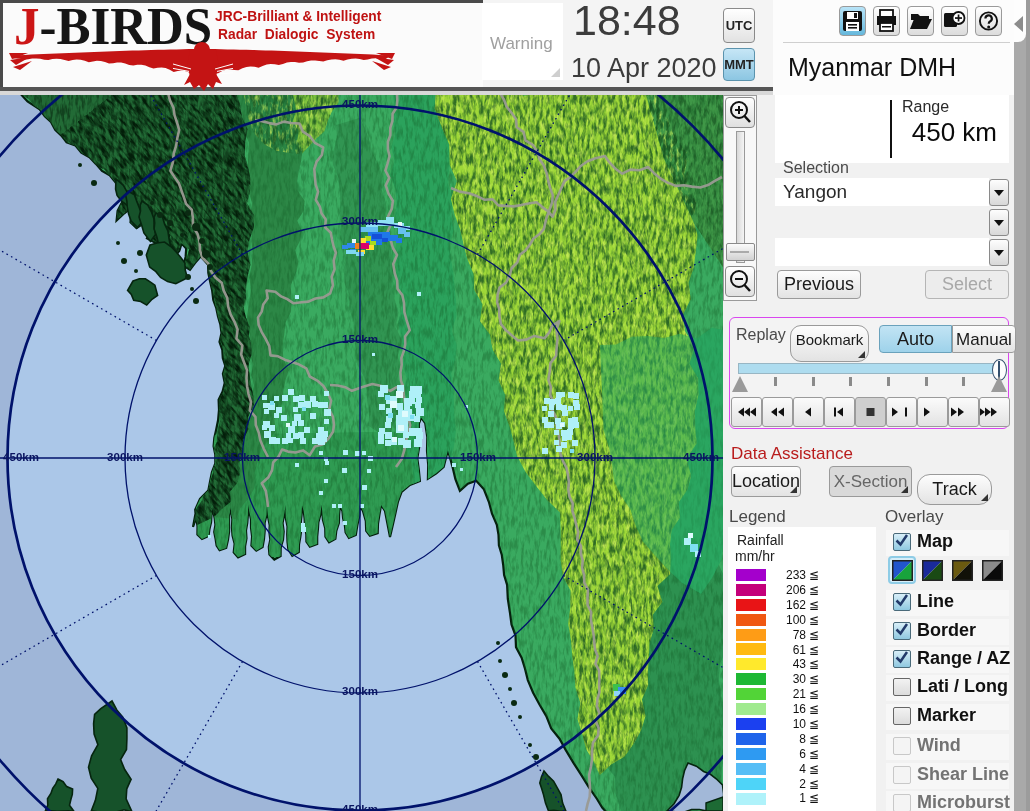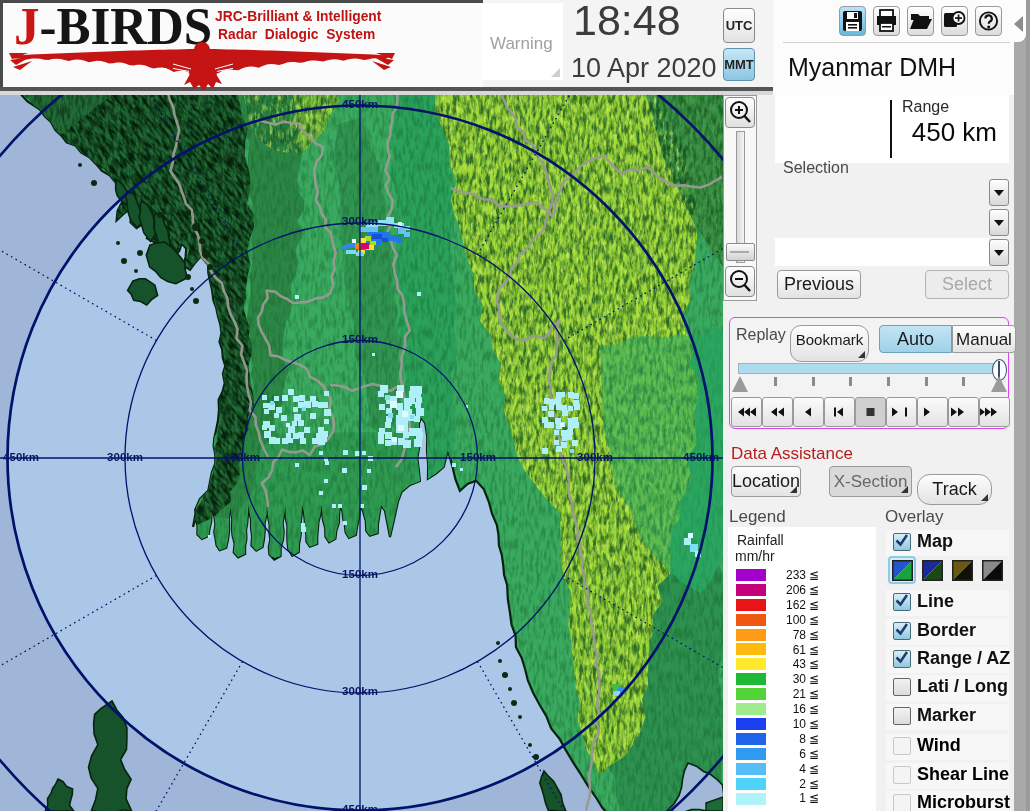--- a/index.html
+++ b/index.html
@@ -72,21 +72,21 @@
   #mmhr{left:12px;top:453px;font-size:14px;color:#222;}
   .lb{left:13px;width:30px;height:12px;}
   .lv{left:40px;width:43px;text-align:right;font-size:12px;color:#111;}
   .le{left:86px;font-size:12px;color:#111;}
   #ovLbl{left:162px;top:412px;font-size:17px;color:#4a4a4a;}
   .ovrow{left:163px;width:123px;height:26px;background:#f7f7f7;}
   .cb{left:170px;width:18px;height:18px;border:1.5px solid #666;border-radius:2px;box-sizing:border-box;background:linear-gradient(#f2f2f2,#dcdcdc);}
   .cbc{background:linear-gradient(#d8eef8,#8fc8e0);border-color:#4a6a7a;}
   .cbd{border-color:#c8c8c8;background:#f4f4f4;}
   .ovt{left:194px;font-size:18px;font-weight:bold;color:#101010;white-space:nowrap;}
-  .ovtd{color:#000000;}
+  .ovtd{color:#737373;}
   #sw1ring{left:165px;top:461px;width:28px;height:28px;border:2px solid #8ecce6;border-radius:4px;background:#d6edf8;box-sizing:border-box;}
 </style></head>
 <body>
 <div class="abs" id="mapwrap" style="left:0;top:95px;width:723px;height:716px;"><svg id="map" width="723" height="716" viewBox="0 0 723 716">
 <defs>
 <clipPath id="clipLand">
           <path d="M18.0 -4.0 L27.5 6.5 L39.7 14.3 L44.8 21.2 L51.0 27.0 L55.2 34.8 L61.4 40.6 L66.6 47.4 L75.3 50.4 L81.3 57.7 L89.5 62.2 L95.9 68.9 L102.0 76.0 L109.7 80.3 L115.1 86.9 L123.5 98.5 L127.9 101.8 L121.4 108.3 L117.6 115.9 L116.6 125.4 L124.3 118.3 L132.5 111.6 L131.0 119.8 L130.5 127.4 L136.5 133.1 L144.0 128.1 L146.6 119.4 L154.0 126.5 L152.0 134.5 L147.0 143.4 L156.5 148.3 L161.3 141.8 L163.2 134.8 L169.8 140.0 L165.7 147.4 L166.4 155.5 L174.2 162.1 L179.4 155.8 L181.6 148.4 L186.2 153.6 L185.6 161.9 L183.4 170.8 L190.0 174.9 L194.8 168.3 L200.8 161.4 L208.1 169.7 L208.3 177.8 L209.9 185.4 L212.1 195.2 L213.3 205.1 L216.3 213.2 L218.0 221.5 L220.4 229.8 L221.5 238.1 L219.5 247.0 L222.3 255.0 L222.8 263.0 L225.3 270.9 L222.9 278.9 L224.7 287.9 L222.6 296.4 L218.6 304.7 L219.0 314.9 L218.1 325.0 L216.1 334.9 L214.3 343.0 L213.6 351.3 L215.3 359.9 L215.3 368.5 L211.9 377.2 L210.1 386.3 L208.3 395.6 L200.0 404.0 L195.2 414.6 L195.9 423.7 L193.0 432.0 L196.0 416.0 L196.4 423.7 L197.5 431.3 L197.4 439.5 L202.0 443.9 L208.5 440.9 L209.5 433.9 L211.1 427.0 L211.5 420.0 L212.8 410.0 L213.2 416.0 L214.6 423.0 L215.4 430.0 L214.2 437.1 L215.6 444.0 L216.6 450.5 L219.6 455.2 L226.2 452.9 L228.0 444.8 L229.1 436.6 L229.1 428.2 L229.1 419.9 L231.2 410.0 L231.0 416.0 L232.3 424.2 L231.9 432.4 L232.5 440.6 L234.6 448.8 L233.7 457.3 L238.1 462.3 L245.1 459.0 L245.1 451.2 L246.5 443.4 L246.0 435.5 L247.3 427.8 L247.9 420.0 L248.1 410.1 L249.2 416.0 L251.0 424.5 L251.0 433.0 L252.1 441.5 L251.4 450.5 L256.3 455.7 L262.6 452.0 L264.0 444.0 L264.7 436.0 L264.6 427.9 L266.5 420.1 L266.9 410.0 L267.4 416.0 L268.3 423.2 L269.7 430.3 L269.4 437.5 L270.3 444.6 L268.8 451.9 L269.4 459.5 L274.3 464.6 L280.6 461.0 L280.7 452.7 L283.0 444.7 L283.7 436.5 L282.6 428.1 L284.0 420.0 L285.8 409.9 L285.5 416.0 L285.9 423.8 L287.5 431.6 L287.2 439.4 L287.5 447.2 L288.4 454.7 L292.3 460.7 L298.8 457.0 L299.0 449.6 L300.3 442.2 L301.3 434.8 L300.8 427.4 L301.6 420.0 L302.0 410.2 L303.7 416.0 L304.6 423.7 L305.0 431.5 L306.3 439.2 L306.4 446.7 L309.9 451.7 L317.2 449.0 L317.2 441.7 L317.9 434.4 L318.4 427.2 L320.3 420.0 L321.5 409.8 L322.2 416.1 L322.9 424.7 L325.2 433.3 L325.4 441.7 L329.1 447.3 L335.4 443.9 L336.3 435.9 L338.9 428.1 L339.1 420.0 L340.0 410.0 L342.4 416.1 L343.1 423.4 L344.9 430.6 L345.6 437.5 L348.9 442.9 L355.8 440.0 L357.4 430.0 L359.5 420.0 L359.7 410.2 L363.0 416.1 L365.8 425.9 L366.2 435.9 L369.9 440.7 L377.7 438.1 L378.0 428.9 L379.4 419.9 L381.1 409.9 L385.0 416.0 L390.0 442.0 L392.8 430.0 L395.5 417.9 L397.9 406.9 L401.6 396.8 L409.9 389.9 L419.9 386.0 L418.8 374.7 L417.3 363.4 L419.2 352.0 L418.8 340.0 L418.9 328.6 L421.1 322.6 L425.2 328.0 L427.3 342.0 L427.0 356.0 L428.2 370.0 L427.9 383.8 L436.3 378.3 L443.7 371.9 L447.9 355.2 L452.5 371.8 L455.4 384.2 L459.9 395.9 L467.9 388.8 L476.2 385.7 L483.9 394.3 L488.9 407.0 L492.0 418.7 L496.8 429.8 L498.5 439.9 L498.9 450.2 L501.8 460.0 L503.2 470.0 L504.1 480.1 L507.1 489.8 L507.8 504.0 L510.0 518.0 L511.5 529.5 L515.5 540.5 L516.0 552.3 L521.6 562.7 L525.0 573.8 L527.8 585.1 L533.1 597.7 L539.6 609.7 L546.3 621.1 L551.2 633.5 L559.5 643.7 L565.8 655.1 L573.3 667.6 L581.2 679.9 L588.8 692.1 L597.0 704.0 L602.2 712.6 L609.0 720.0 L728.0 720.0 L728.0 -4.0 Z"></path>
         </clipPath>
 <clipPath id="clipBright">
           <path d="M436.0 -4.0 L450.6 -8.0 L465.2 -1.3 L479.8 -0.5 L494.4 -3.0 L509.0 -7.8 L523.6 0.8 L538.2 -1.2 L552.8 -5.5 L567.4 -4.7 L582.0 -5.3 L596.6 -3.9 L611.2 -5.6 L625.8 -0.5 L640.4 -0.8 L658.5 -5.8 L657.5 10.9 L667.0 22.2 L671.9 35.9 L679.6 48.2 L688.6 59.9 L687.7 76.3 L687.4 92.6 L696.3 107.7 L692.9 124.4 L697.6 139.9 L695.8 156.0 L693.8 172.1 L688.5 187.7 L690.7 204.3 L682.5 220.5 L685.1 236.5 L694.9 251.4 L689.4 268.6 L698.1 283.6 L698.4 300.0 L694.9 315.9 L695.2 332.2 L696.7 348.6 L686.5 363.6 L691.1 380.7 L687.6 394.6 L678.7 407.3 L680.0 422.4 L671.5 435.2 L670.0 449.5 L670.8 464.5 L670.0 479.2 L657.4 490.9 L662.4 507.0 L652.8 519.8 L653.7 534.0 L649.6 547.7 L648.9 561.8 L647.9 575.9 L648.1 590.0 L641.9 604.4 L645.5 620.9 L641.0 635.6 L633.8 648.5 L624.6 661.5 L611.1 669.4 L599.8 680.1 L593.6 666.5 L586.0 653.7 L582.5 639.9 L577.5 624.1 L580.4 607.9 L575.3 592.1 L574.3 576.1 L572.2 560.5 L570.9 544.4 L568.2 528.5 L570.4 512.0 L570.6 495.7 L562.9 480.5 L560.7 465.5 L560.8 450.0 L560.7 434.6 L560.1 417.5 L547.2 404.9 L536.1 391.1 L525.6 377.1 L517.0 360.7 L513.6 345.7 L509.4 330.8 L504.0 316.2 L505.3 299.9 L498.6 285.6 L501.1 268.7 L492.8 254.9 L489.9 239.4 L479.9 226.1 L482.5 208.9 L474.4 195.0 L473.7 179.3 L467.7 164.9 L463.7 150.1 L460.4 135.1 L454.9 120.5 L450.9 104.0 L457.0 86.0 L449.8 70.0 L449.2 49.4 L441.0 30.2 L434.8 13.7 L436.0 -4.0 Z"></path>
@@ -525,20 +525,21 @@
 <circle cx="13" cy="12" r="8" fill="none" stroke="#111" stroke-width="2"></circle>
 <line x1="18.5" y1="18" x2="24" y2="24" stroke="#111" stroke-width="2.5"></line>
 <line x1="9" y1="12" x2="17" y2="12" stroke="#111" stroke-width="2"></line>
       </svg>
     </div>
   <div class="abs" id="rangebox"></div>
   <div class="abs" id="rangesep"></div>
   <div class="abs" id="rangelbl">Range</div>
   <div class="abs" id="rangeval">450 km</div>
   <div class="abs" id="selLbl">Selection</div>
+  <div class="abs dd" style="top:83px;">Yangon</div>
     <div class="abs ddbtn" style="top:84px;"></div>
     <div class="abs ddbtn" style="top:114px;"></div>
   <div class="abs dd" style="top:143px;"></div>
     <div class="abs ddbtn" style="top:144px;"></div>
   <div class="abs pbtn" id="prevbtn">Previous</div>
   <div class="abs pbtn" id="selbtn">Select</div>
   <div class="abs" id="replaybox">
     <div class="abs" id="replayLbl">Replay</div>
     <div class="abs pbtn fold" id="bookmark">Bookmark</div>
     <div class="abs pbtn" id="autobtn">Auto</div>

